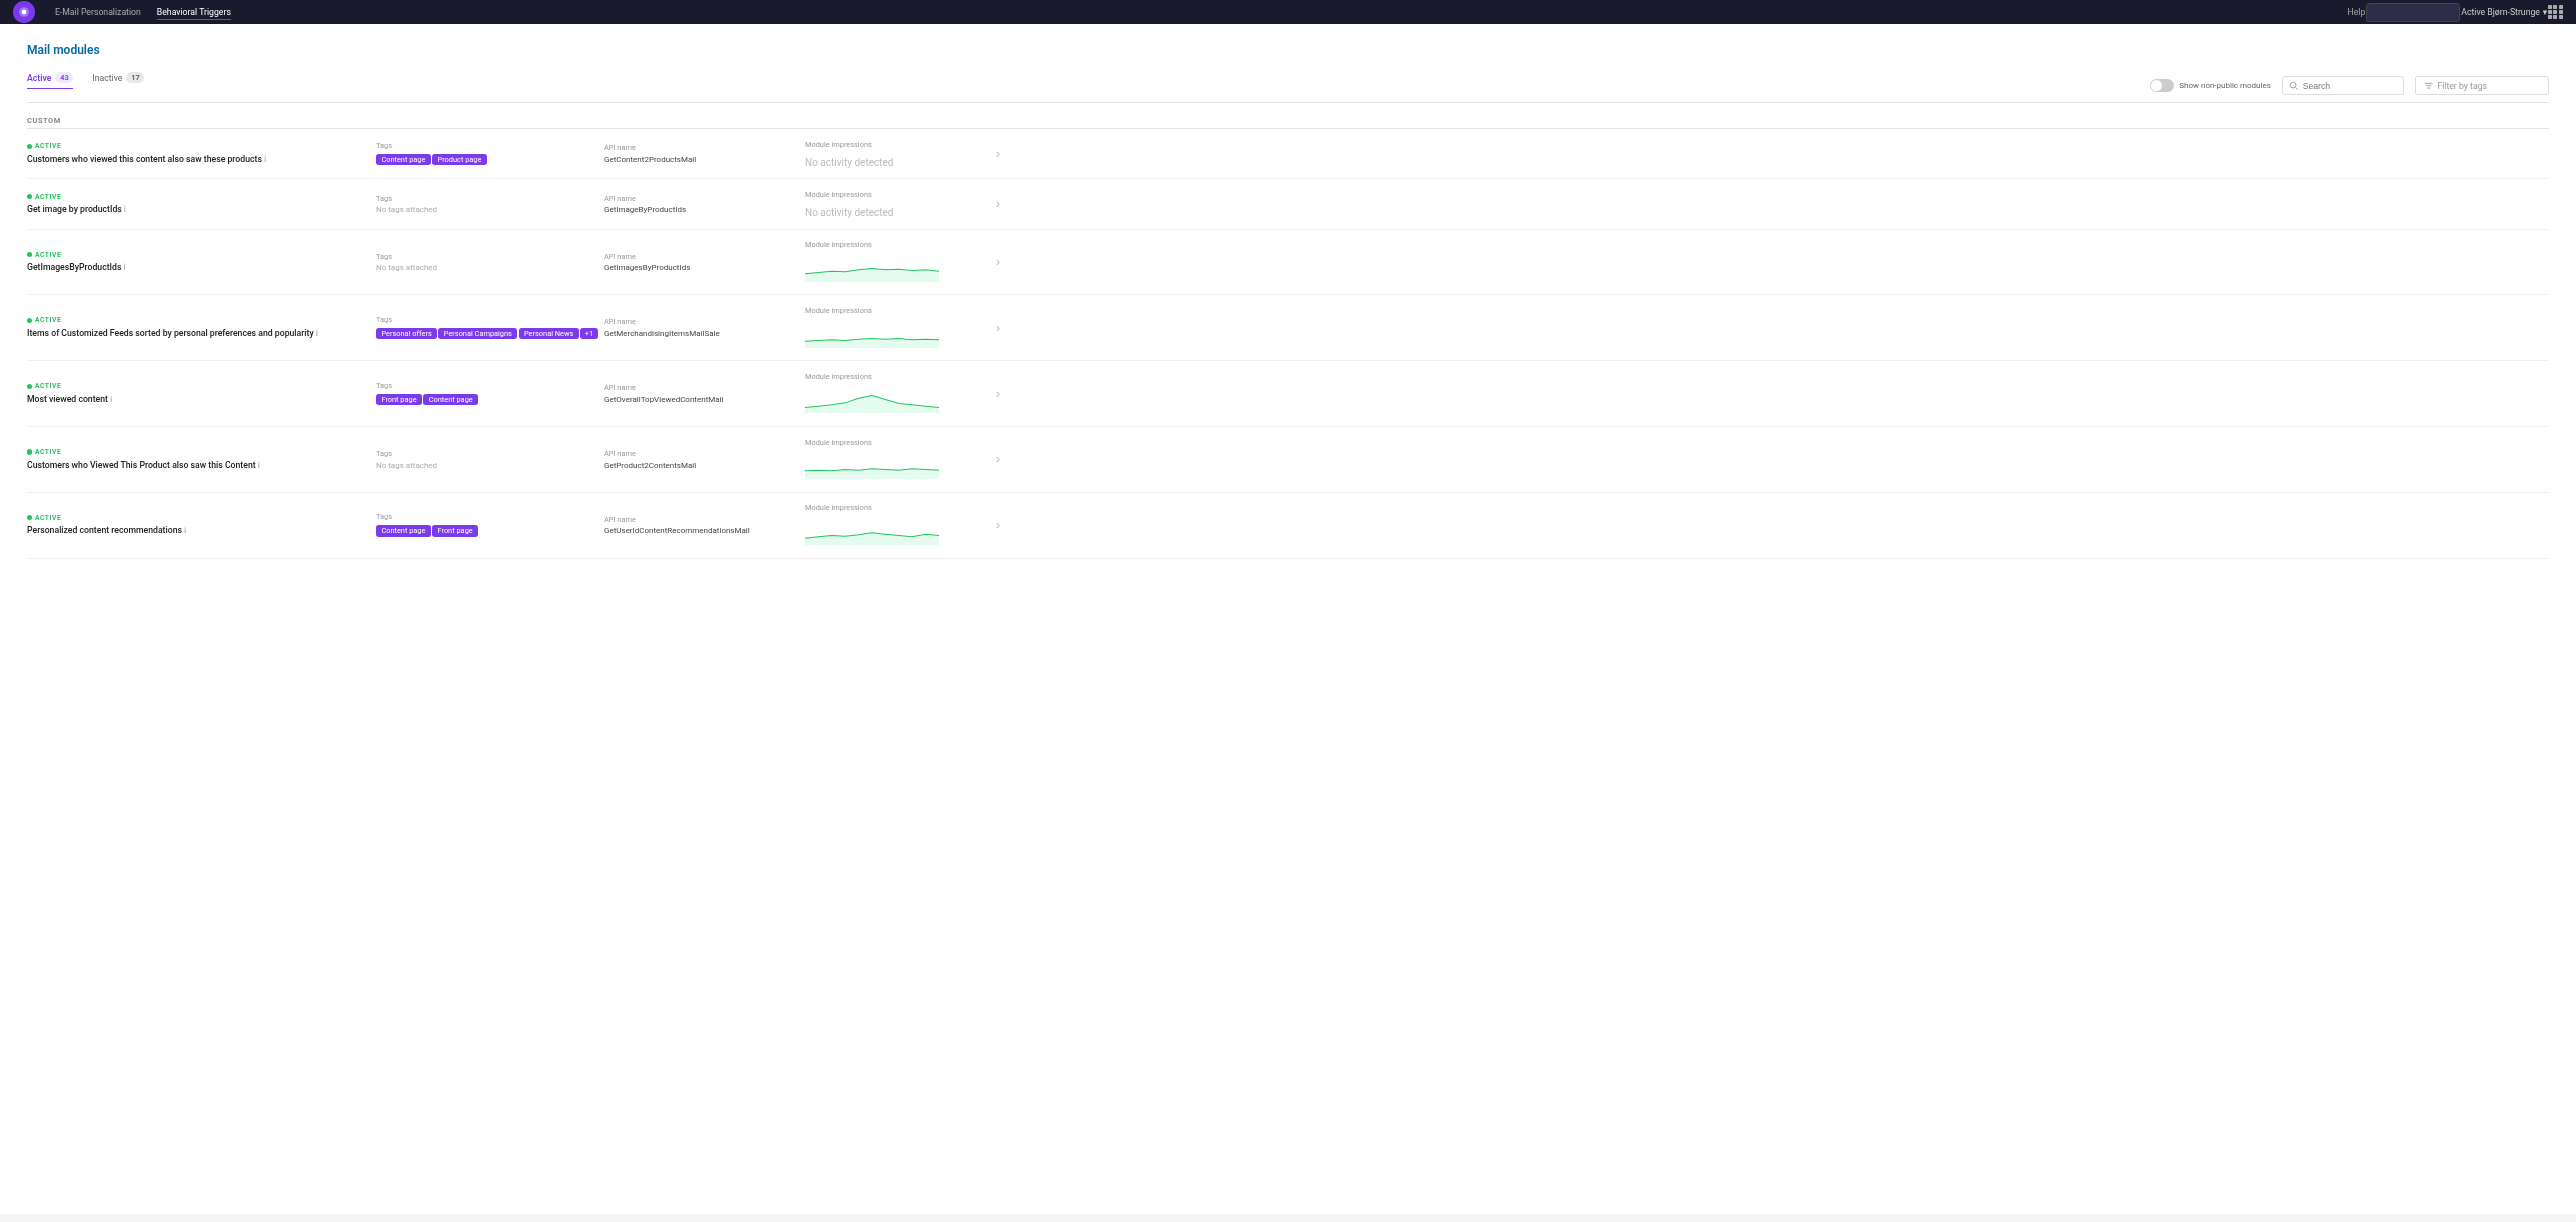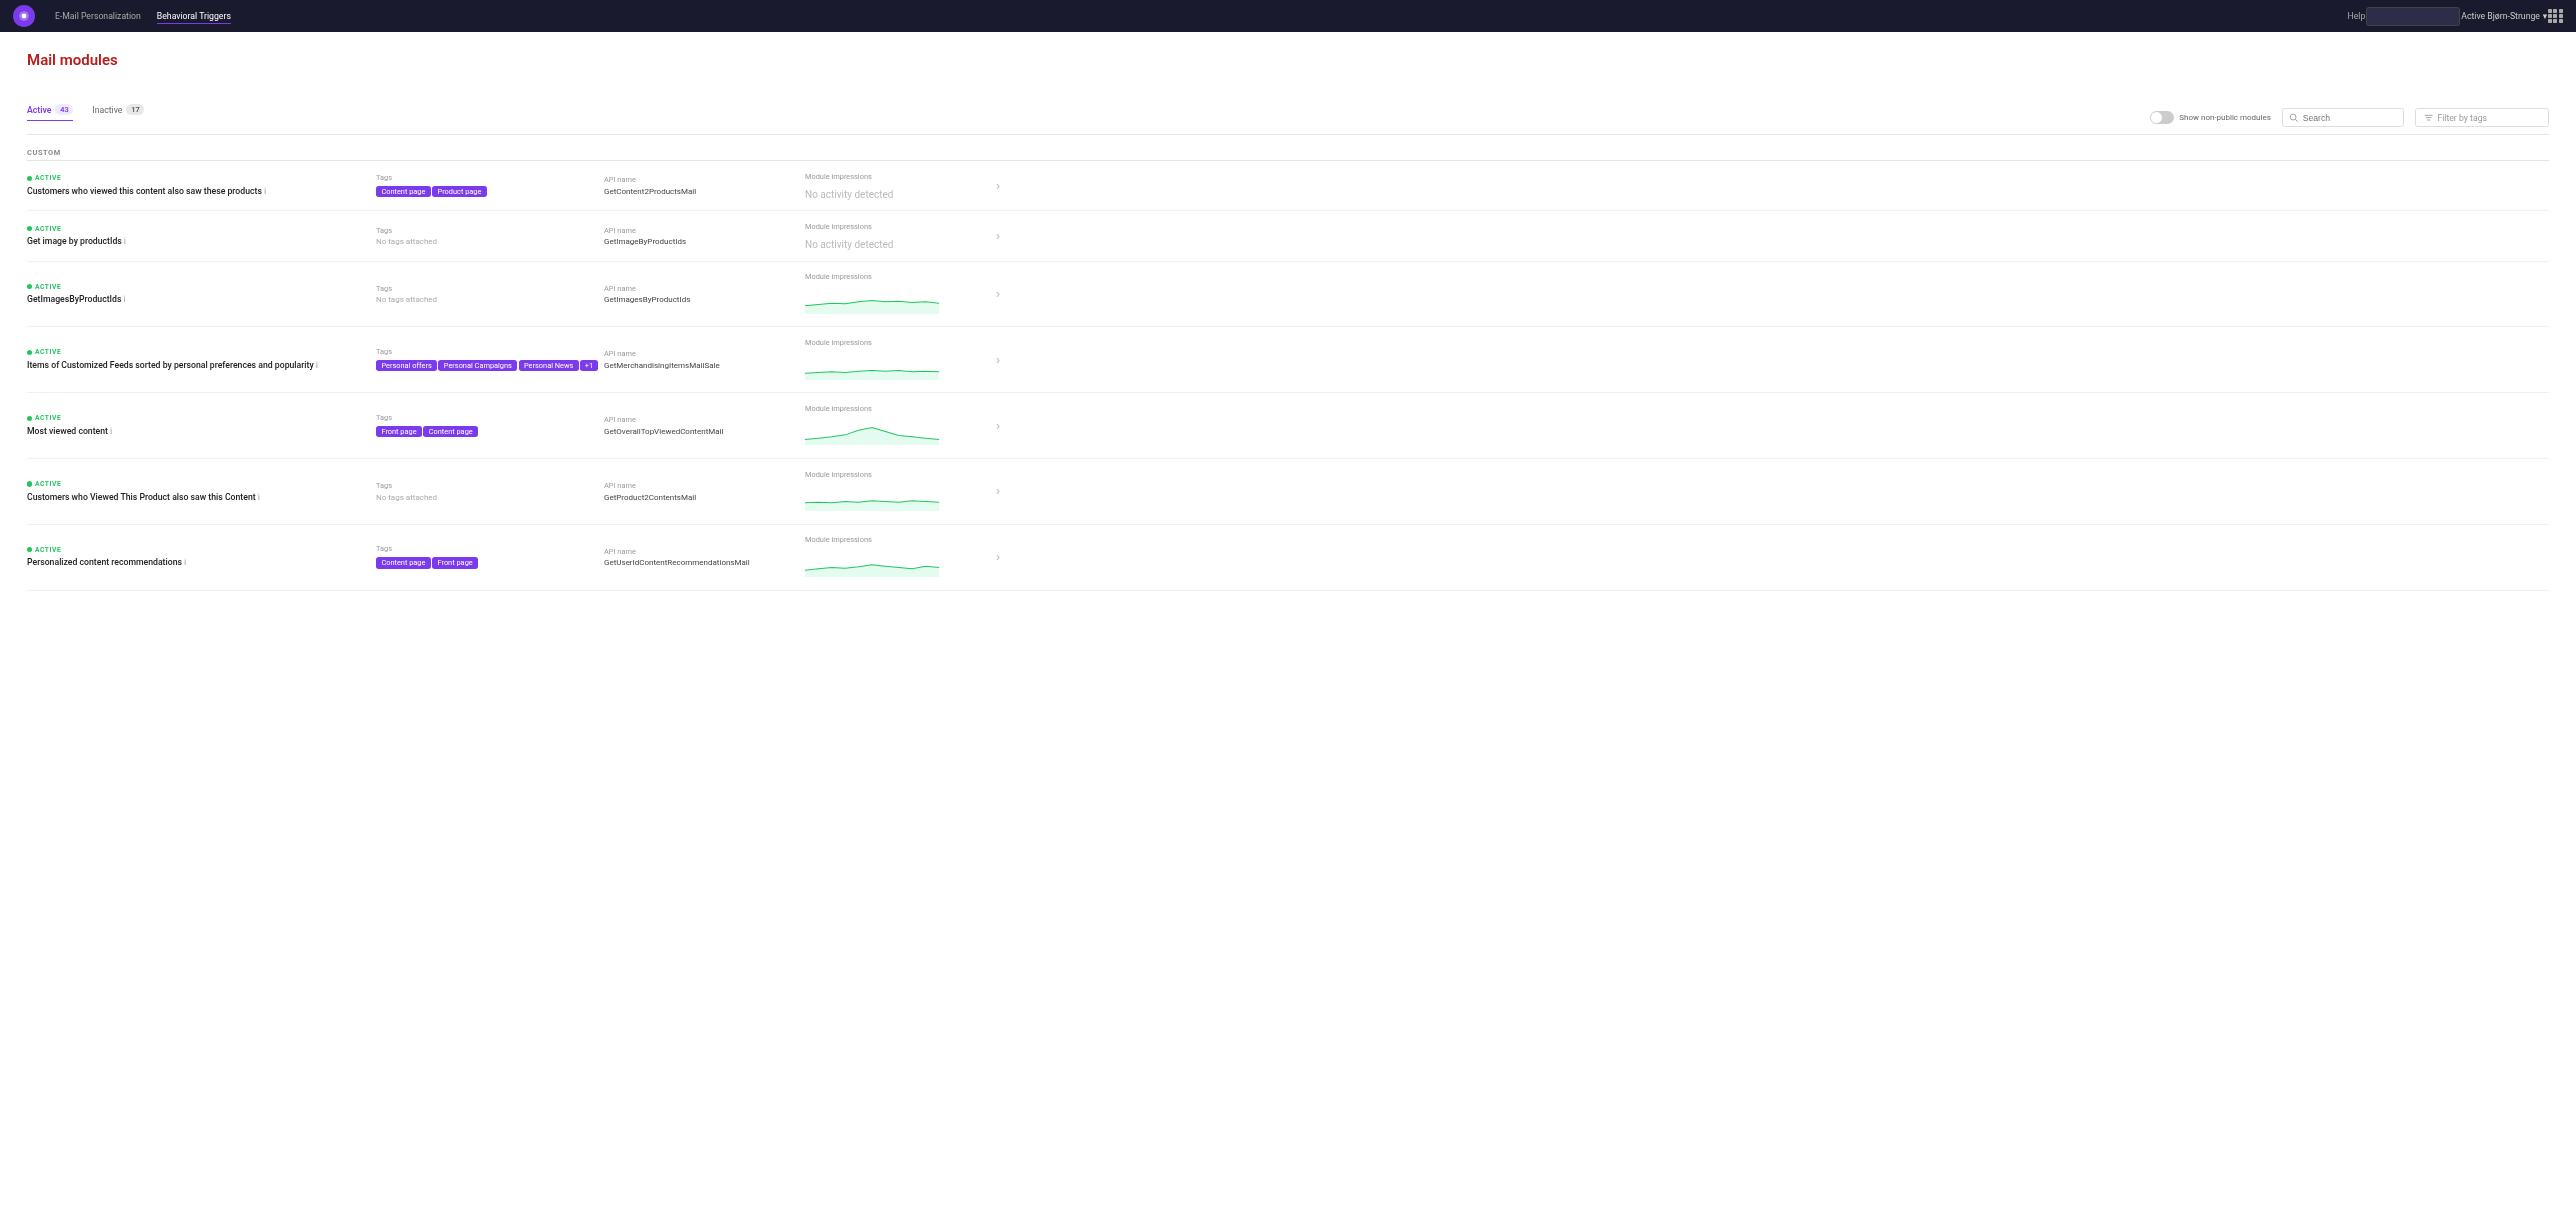--- a/index.html
+++ b/index.html
@@ -3,21 +3,21 @@
   <meta charset="utf-8">
   <style>
     * { box-sizing: border-box; margin: 0; padding: 0; }
     body { font-family: -apple-system, BlinkMacSystemFont, 'Segoe UI', Roboto, sans-serif; background: #f5f5f5; color: #333; font-size: 9.4px; }
 
     
     .top-nav {
       background: #1a1a2e;
       display: flex;
       align-items: center;
-      height: 32px;
+      height: 24px;
       padding: 0 13.4px;
       gap: 20px;
     }
     .nav-logo {
       width: 21.5px; height: 21.5px;
       background: #7c3aed;
       border-radius: 50%;
       display: flex; align-items: center; justify-content: center;
       cursor: pointer;
       flex-shrink: 0;
@@ -78,24 +78,24 @@
       border-radius: 0.7px;
     }
 
     
     .main {
       background: #fff;
       min-height: calc(100vh - 32px);
       padding: 19px 27px;
     }
     .page-title {
-      font-size: 15px;
+      font-size: 12px;
       font-weight: 600;
-      color: #b91c1c;
-      margin-bottom: 30px;
+      color: #0369a1;
+      margin-bottom: 10px;
     }
 
     
     .tabs-row {
       display: flex;
       align-items: center;
       border-bottom: 0.7px solid #e5e5e5;
       margin-bottom: 13.4px;
     }
     .tab-item {

